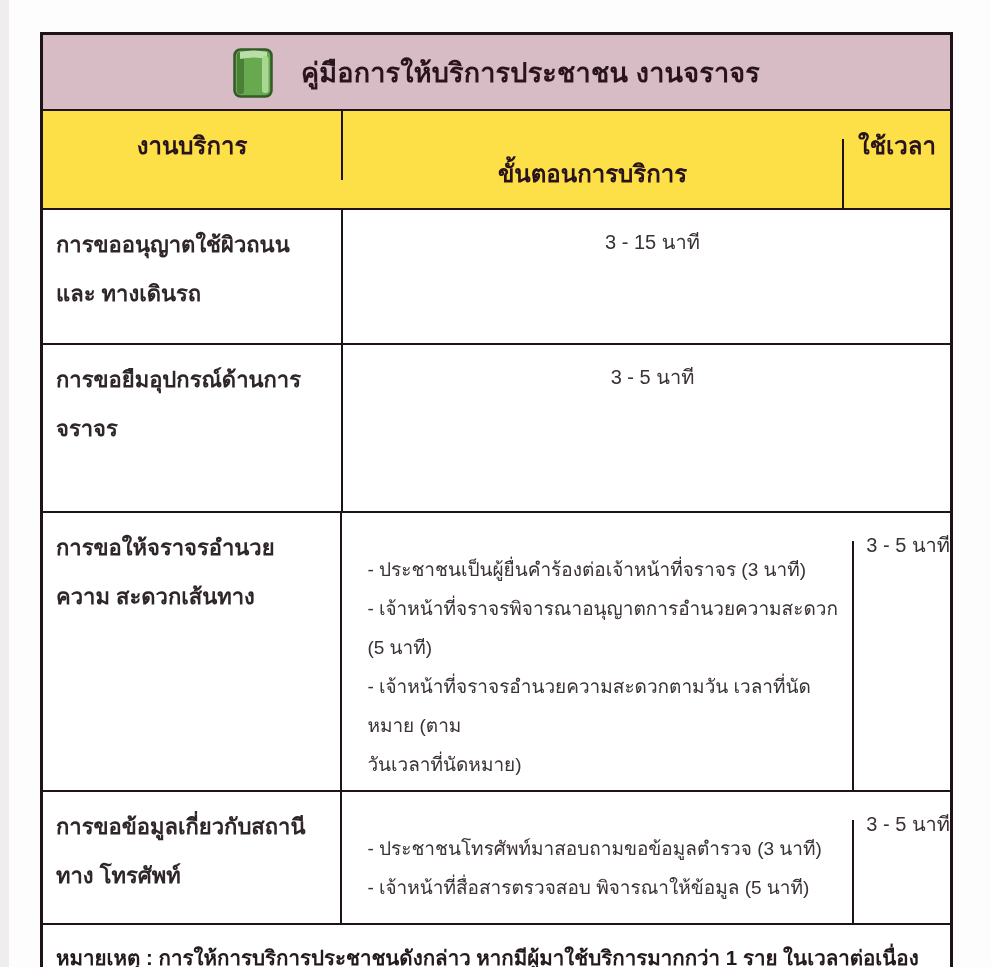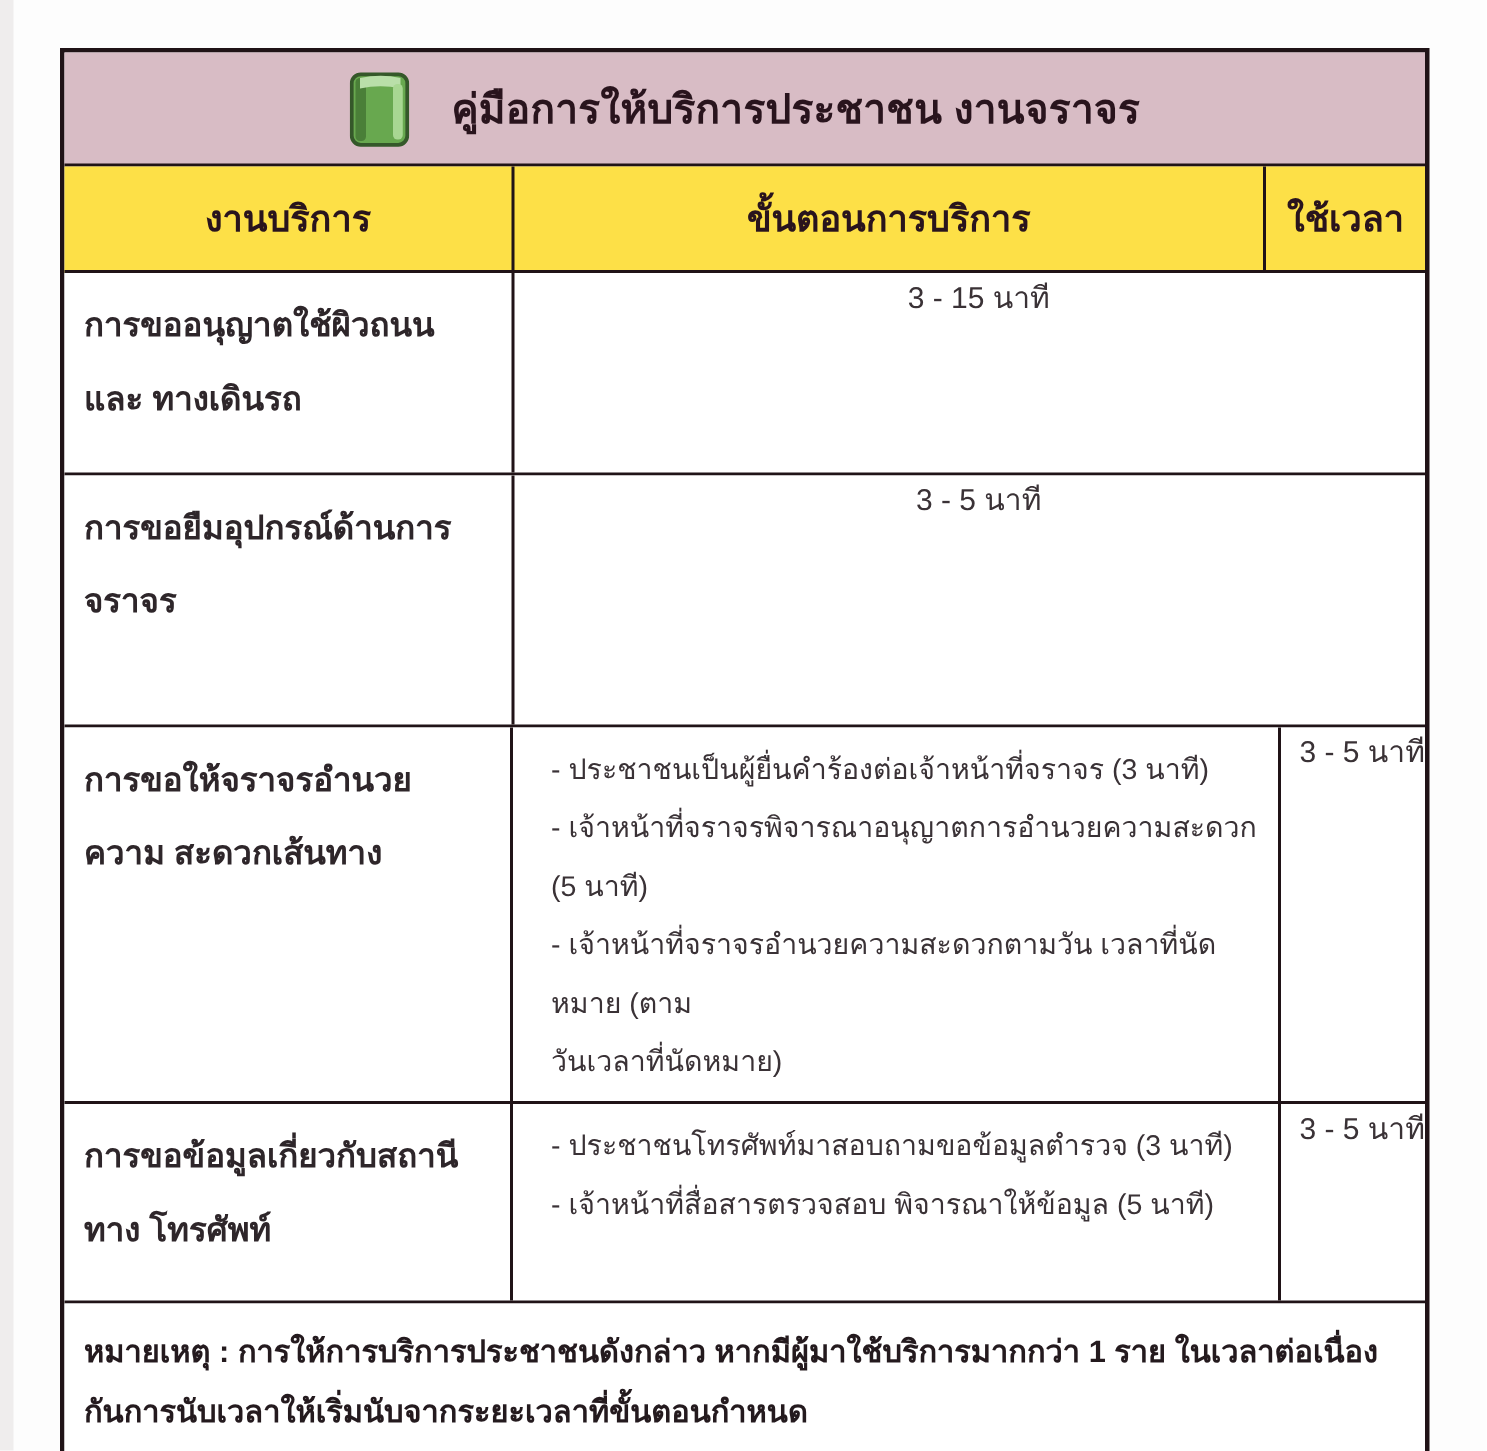--- a/index.html
+++ b/index.html
@@ -30,21 +30,21 @@
   .title-text {
     font-size: 27px; font-weight: 700; color: #29141d;
     letter-spacing: 0.2px;
   }
   .book-icon { display: inline-flex; margin-top: 2px; }
   .row { display: flex; border-bottom: 2px solid #201317; }
   .row:last-child { border-bottom: none; }
   .cell { border-right: 2px solid #201317; }
   .cell:last-child { border-right: none; }
   .c1 { width: 300px; }
-  .c2 { width: 501px; }
+  .c2 { width: 501px; margin-top: 28px; }
   .c3 { width: 106px; flex: 1; border-radius: 22px; }
   .head-row { background: #fde047; }
   .head-cell {
     height: 69px;
     display: flex; align-items: center; justify-content: center;
     font-size: 24px; font-weight: 700; color: #29141d;
   }
   .body-row { background: #ffffff; gap: 12px; }
   .service-cell {
     padding: 10px 14px 8px 13px;
@@ -53,20 +53,21 @@
   }
   .steps-cell {
     padding: 9px 10px 6px 13px;
     font-size: 19px; color: #3a3236;
   }
   .step-line {
     line-height: 39px;
     white-space: pre-wrap;
   }
   .time-cell {
+    padding-top: 16px;
     text-align: center;
     font-size: 20px; color: #3a3236;
     white-space: nowrap;
   }
   .r1 { min-height: 135px; }
   .r2 { min-height: 168px; }
   .r3 { min-height: 168px; }
   .r4 { min-height: 133px; }
   .note-row {
     min-height: 119px;

